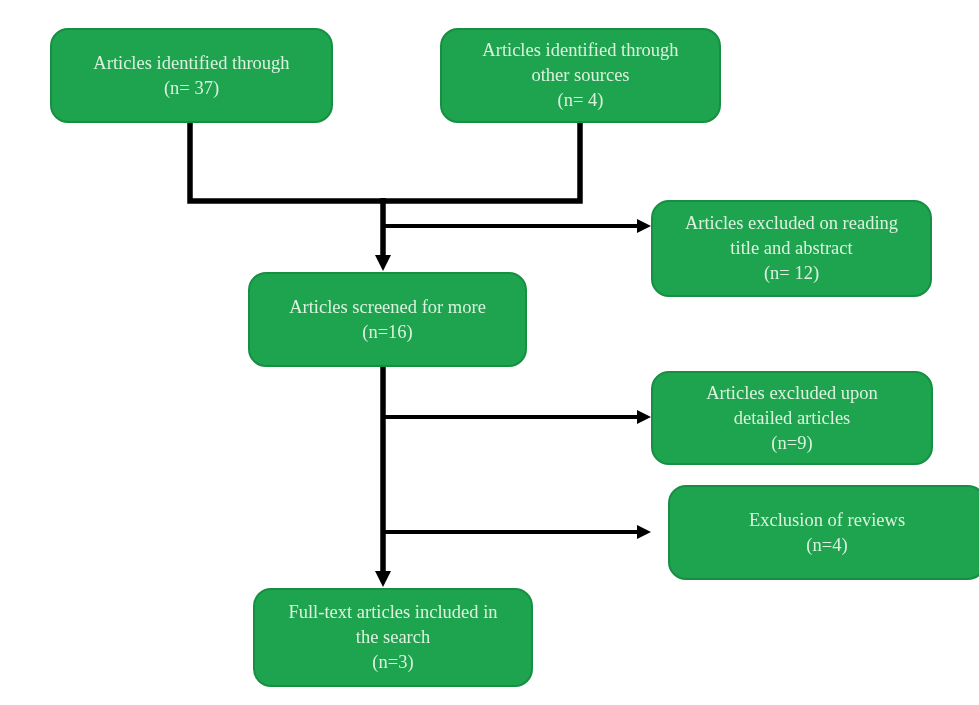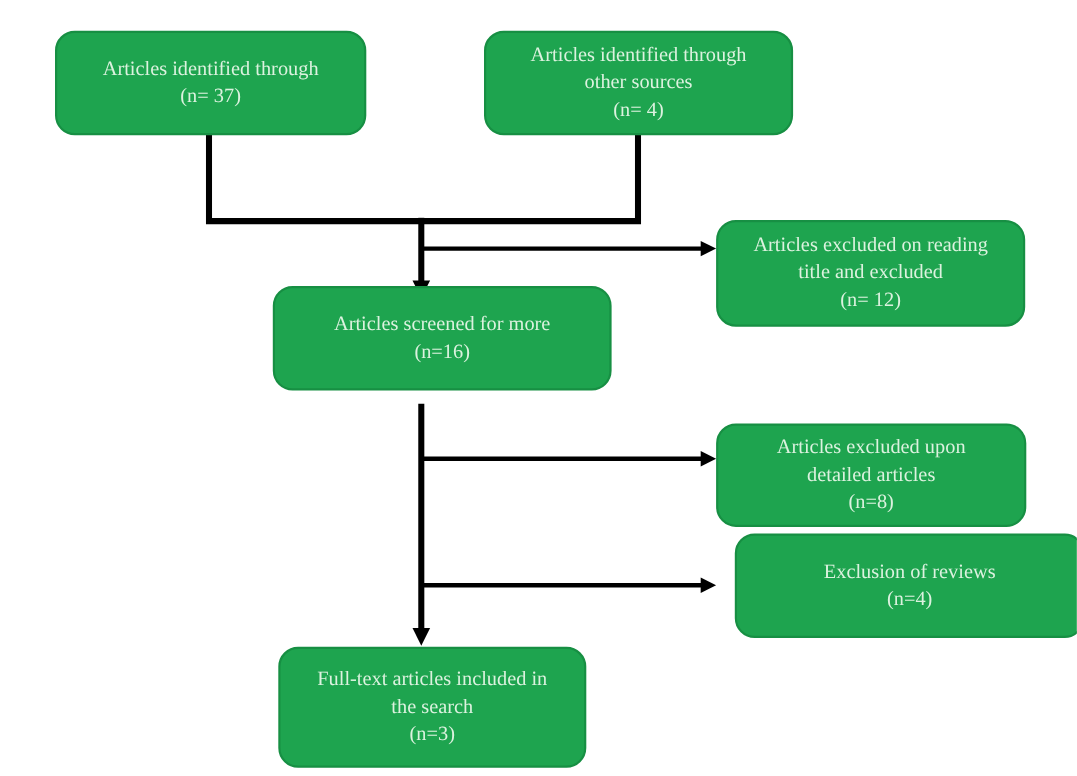--- a/index.html
+++ b/index.html
@@ -50,24 +50,24 @@
     justify-content: center;
     text-align: center;
     font-size: 18.5px;
     line-height: 25px;
     padding: 4px 12px;
   }
   .node .line, .node .count { display: block; }
   .n1 { left: 50px;  top: 28px;  width: 283px; height: 95px; }
   .n2 { left: 440px; top: 28px;  width: 281px; height: 95px; }
   .n3 { left: 651px; top: 180px; width: 281px; height: 97px; margin-top: 20px; }
-  .n4 { left: 248px; top: 260px; width: 308px; height: 95px; }
-  .n5 { left: 651px; top: 385px; width: 282px; height: 94px; }
+  .n4 { left: 248px; top: 272px; width: 279px; height: 95px; }
+  .n5 { left: 651px; top: 371px; width: 282px; height: 94px; }
   .n6 { left: 651px; top: 485px; width: 318px; height: 95px; margin-left: 17px; }
-  .n7 { left: 253px; top: 588px; width: 280px; height: 110px; text-align: center; }
+  .n7 { left: 253px; top: 588px; width: 280px; height: 99px; text-align: center; }
 </style>
 </head>
 <body>
 
 <div id="stage">
 
   <svg id="connectors" viewBox="0 0 979 705" xmlns="http://www.w3.org/2000/svg">
 
     <path class="trunk" d="M190,121 L190,201 L580,201 L580,121"></path>
 
@@ -93,33 +93,33 @@
   </div>
 
   <div class="node n2">
     <span class="line">Articles identified through</span>
     <span class="line">other sources</span>
     <span class="count">(n= 4)</span>
   </div>
 
   <div class="node n3">
     <span class="line">Articles excluded on reading</span>
-    <span class="line">title and excluded</span>
+    <span class="line">title and abstract</span>
     <span class="count">(n= 12)</span>
   </div>
 
   <div class="node n4">
     <span class="line">Articles screened for more</span>
     <span class="count">(n=16)</span>
   </div>
 
   <div class="node n5">
     <span class="line">Articles excluded upon</span>
     <span class="line">detailed articles</span>
-    <span class="count">(n=8)</span>
+    <span class="count">(n=9)</span>
   </div>
 
   <div class="node n6">
     <span class="line">Exclusion of reviews</span>
     <span class="count">(n=4)</span>
   </div>
 
   <div class="node n7">
     <span class="line">Full-text articles included in</span>
     <span class="line">the search</span>

